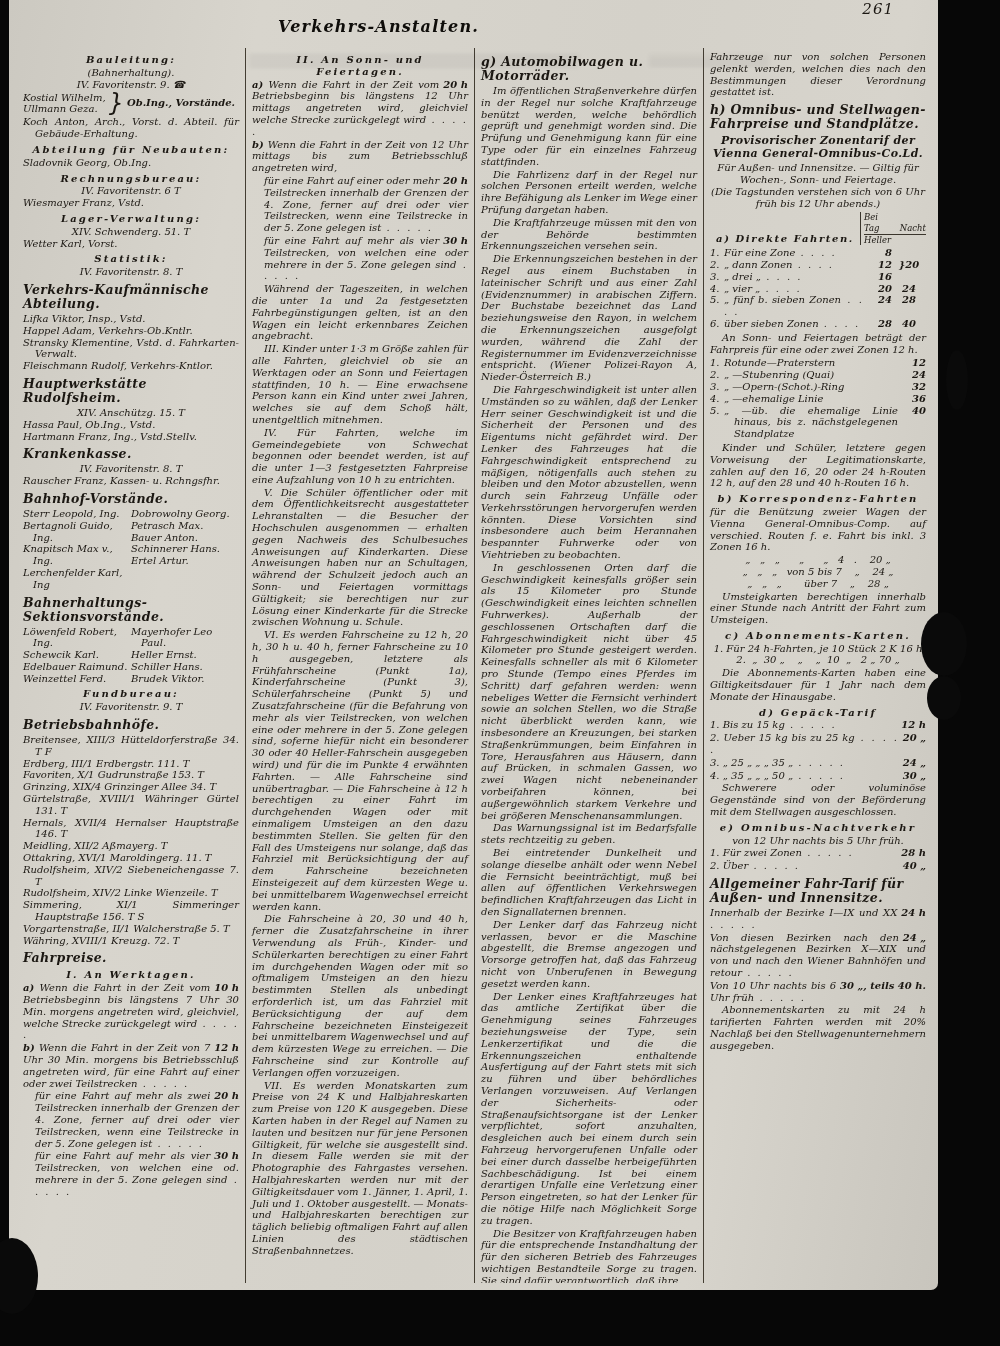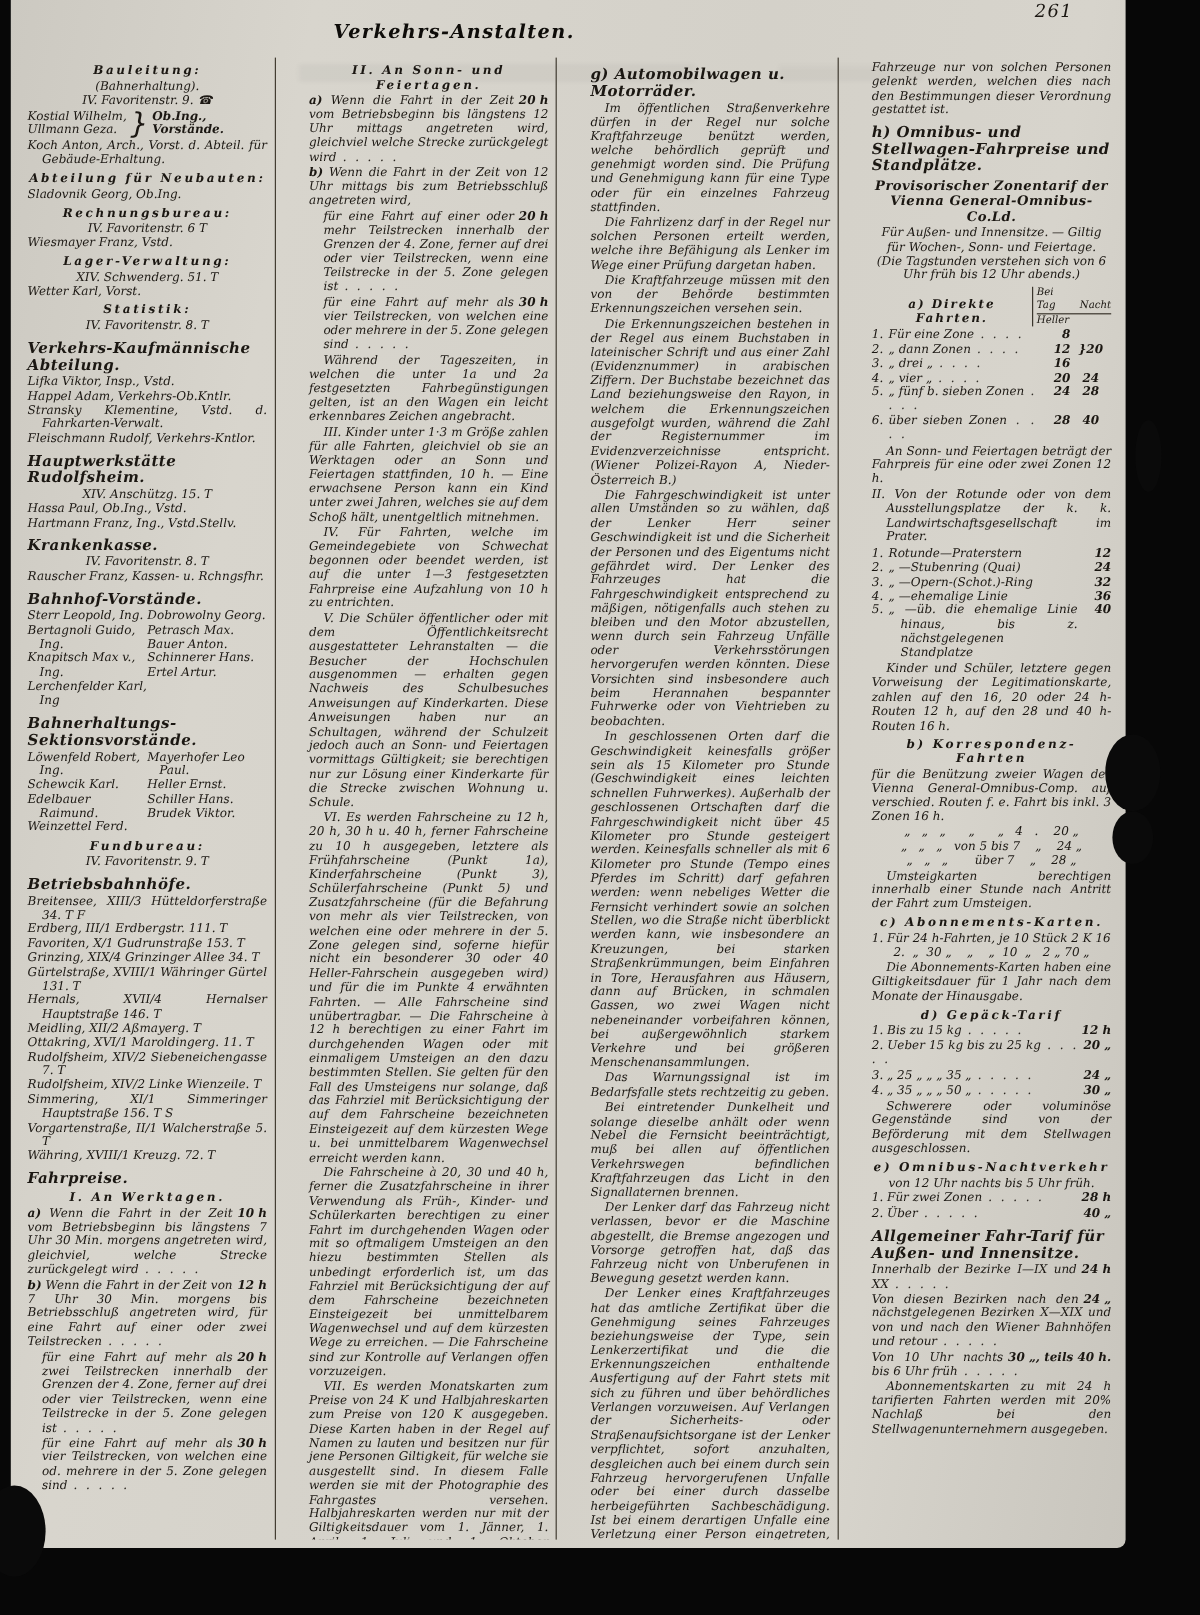--- a/index.html
+++ b/index.html
@@ -24,21 +24,21 @@
   .b4{left:946px;top:350px;width:22px;height:60px;}
   .hdr{position:relative;height:44px;}
   .hdr-title{
     position:absolute;left:30px;right:220px;top:17px;text-align:center;
     font-weight:bold;font-size:16px;letter-spacing:1.2px;color:#0e0c09;
   }
   .hdr-page{position:absolute;right:44px;top:0;font-size:15px;letter-spacing:1px;text-align:center;}
   .cols{display:flex;align-items:stretch;padding:4px 6px 0 8px;height:1235px;}
   .col{flex:1 1 0;padding:2px 6px 0 6px;overflow:hidden;
        font-size:10px;line-height:1.18;text-align:justify;}
-  .col + .col{border-left:1px solid #433d32;padding-left:28px;}
+  .col + .col{border-left:1px solid #433d32;}
   
   .b-sperr{text-align:center;letter-spacing:2.2px;font-weight:bold;margin:4px 0 1px;text-indent:0;}
   .b-center{text-align:center;text-indent:0;}
   .b-head{text-align:center;font-weight:bold;font-size:11px;letter-spacing:.4px;margin:4px 0 1px;text-indent:0;}
   .b-headlg{text-align:left;font-weight:bold;font-size:12.5px;letter-spacing:.4px;margin:5px 0 2px;line-height:1.12;text-indent:0;}
   .b-entry{padding-left:12px;text-indent:-12px;}
   .b-para{text-indent:12px;margin:1px 0;}
   .b-para0{margin:1px 0;}
   .b-fare{margin:1px 0;}
   .b-fare.ind1{padding-left:12px;}
@@ -247,21 +247,20 @@
             <span class="t-night">28</span>
           </div>
           <div class="t-row">
             <span class="t-num">6.</span>
             <span class="t-label">über sieben Zonen</span>
             <span class="t-day">28</span>
             <span class="t-night">40</span>
           </div>
         </div>
         <div class="b-para">An Sonn- und Feiertagen beträgt der Fahrpreis für eine oder zwei Zonen 12 h.</div>
-        <div class="b-entry">II. Von der Rotunde oder von dem Ausstellungsplatze der k. k. Landwirtschaftsgesellschaft im Prater.</div>
         <div class="routes">
           <div class="r-row">
             <span class="r-num">1.</span>
             <span class="r-label">Rotunde—Praterstern</span>
             <span class="r-price">12</span>
           </div>
           <div class="r-row">
             <span class="r-num">2.</span>
             <span class="r-label">„  —Stubenring (Quai)</span>
             <span class="r-price">24</span>

